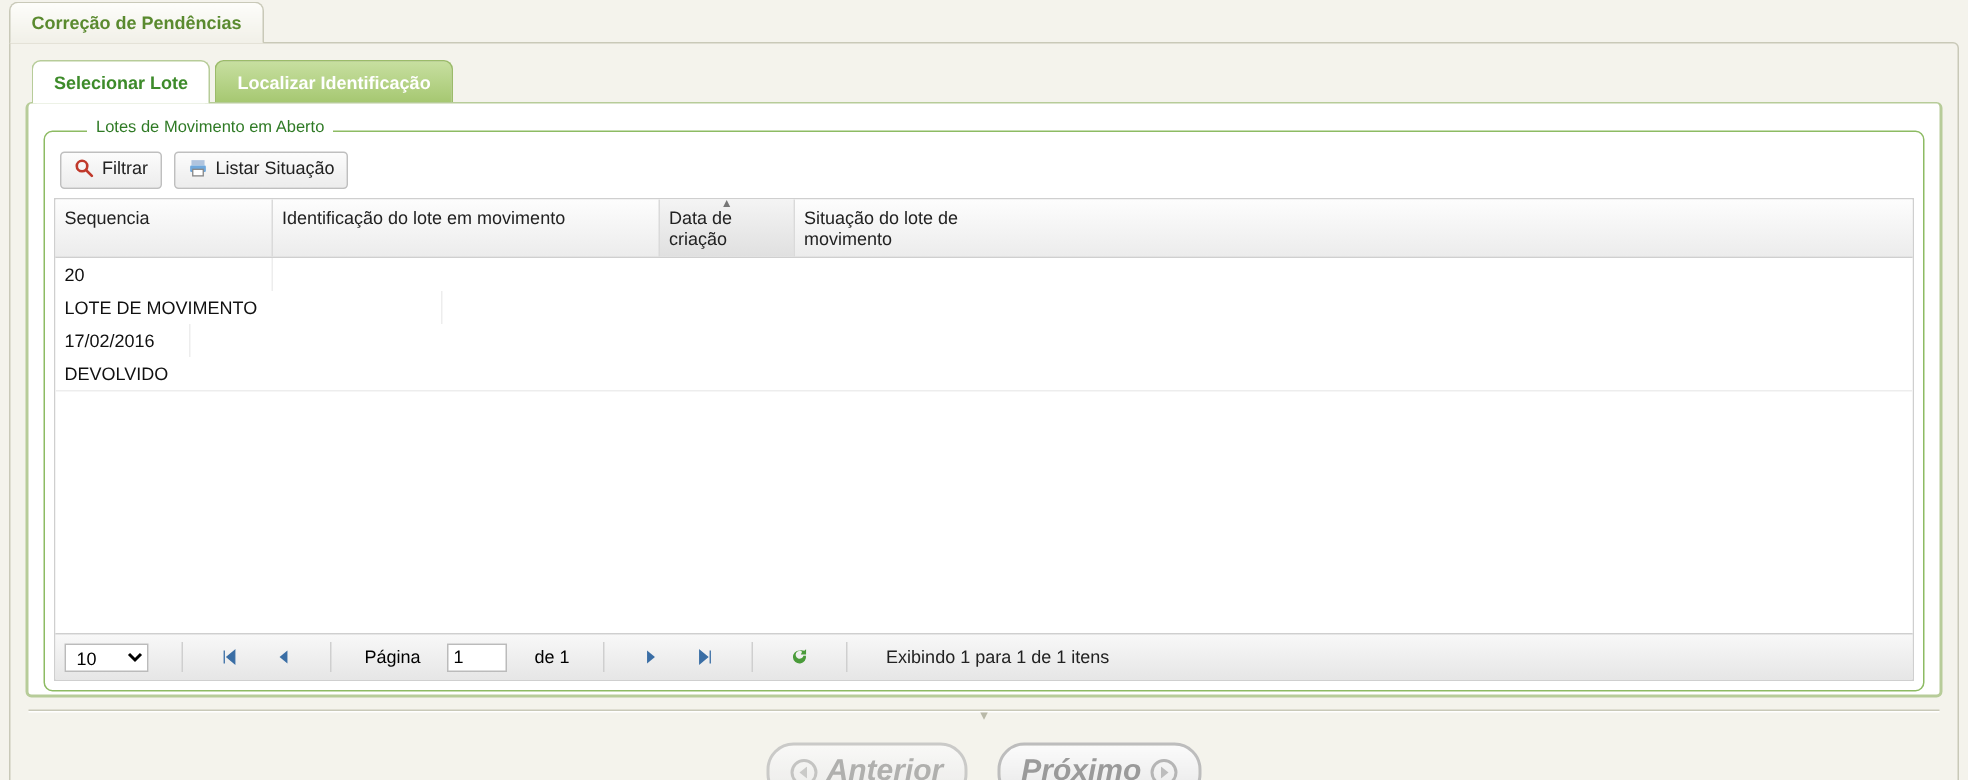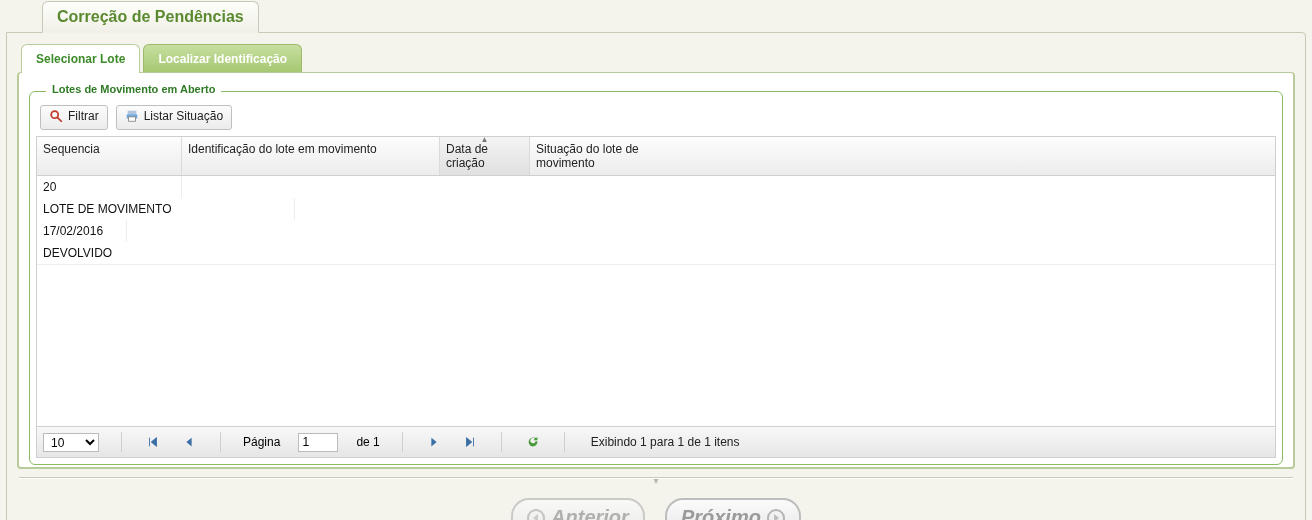--- a/index.html
+++ b/index.html
@@ -22,22 +22,21 @@
     top: 1px;
     display: inline-block;
     background: linear-gradient(#fdfdfa, #f1f0e8);
     border: 1px solid #c9c9b8;
     border-bottom: 1px solid #f1f0e8;
     border-top-left-radius: 6px;
     border-top-right-radius: 6px;
     padding: 6px 14px;
     font-weight: bold;
     color: #5a8a2f;
-    font-size: 16px;
-    margin-left: 36px;
+    font-size: 12px;
   }
   .outer-panel {
     border: 1px solid #c9c9b8;
     border-radius: 4px;
     background: #f4f3ec;
     padding: 10px 10px 4px 10px;
     border-top-left-radius: 0;
   }
   
   .inner-tab-row {
@@ -81,26 +80,26 @@
   .fieldset {
     border: 1px solid #8dbb63;
     border-radius: 6px;
     padding: 10px 6px 6px 6px;
     position: relative;
     margin-top: 8px;
   }
   .fieldset-legend {
     position: absolute;
     top: -9px;
-    left: 16px;
+    left: 28px;
     background: #fff;
     padding: 0 6px;
     color: #2f7a25;
     font-size: 11px;
-    font-weight: bold;
+    font-weight: normal;
   }
   
   .tbar {
     display: flex;
     gap: 8px;
     padding: 3px 4px 6px 4px;
   }
   .tbtn {
     display: inline-flex;
     align-items: flex-start;

